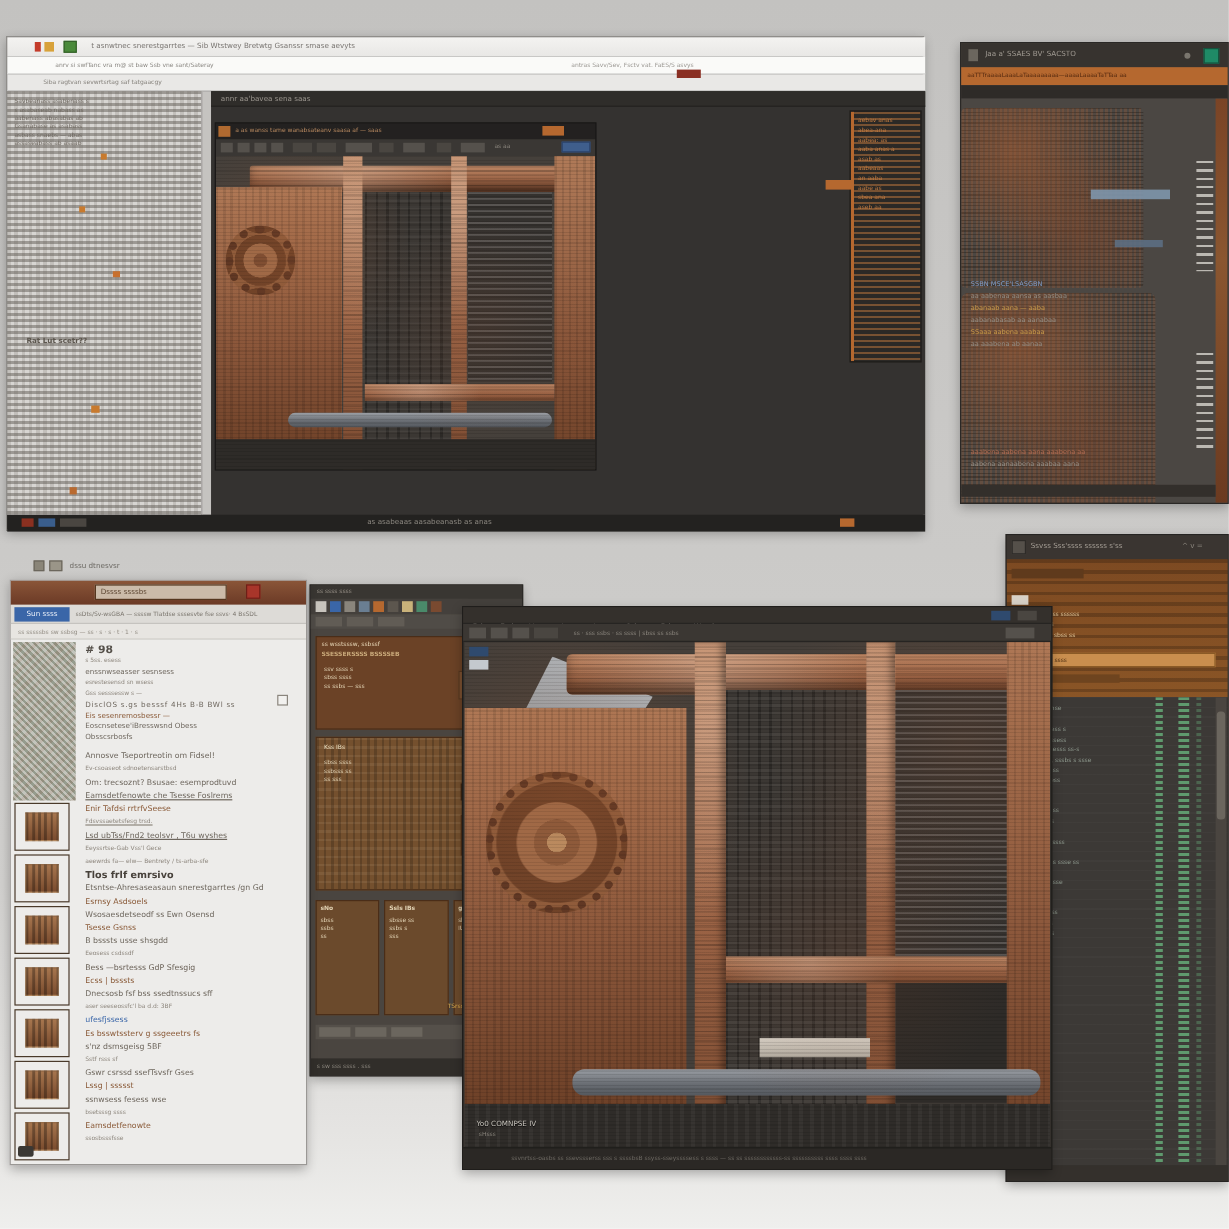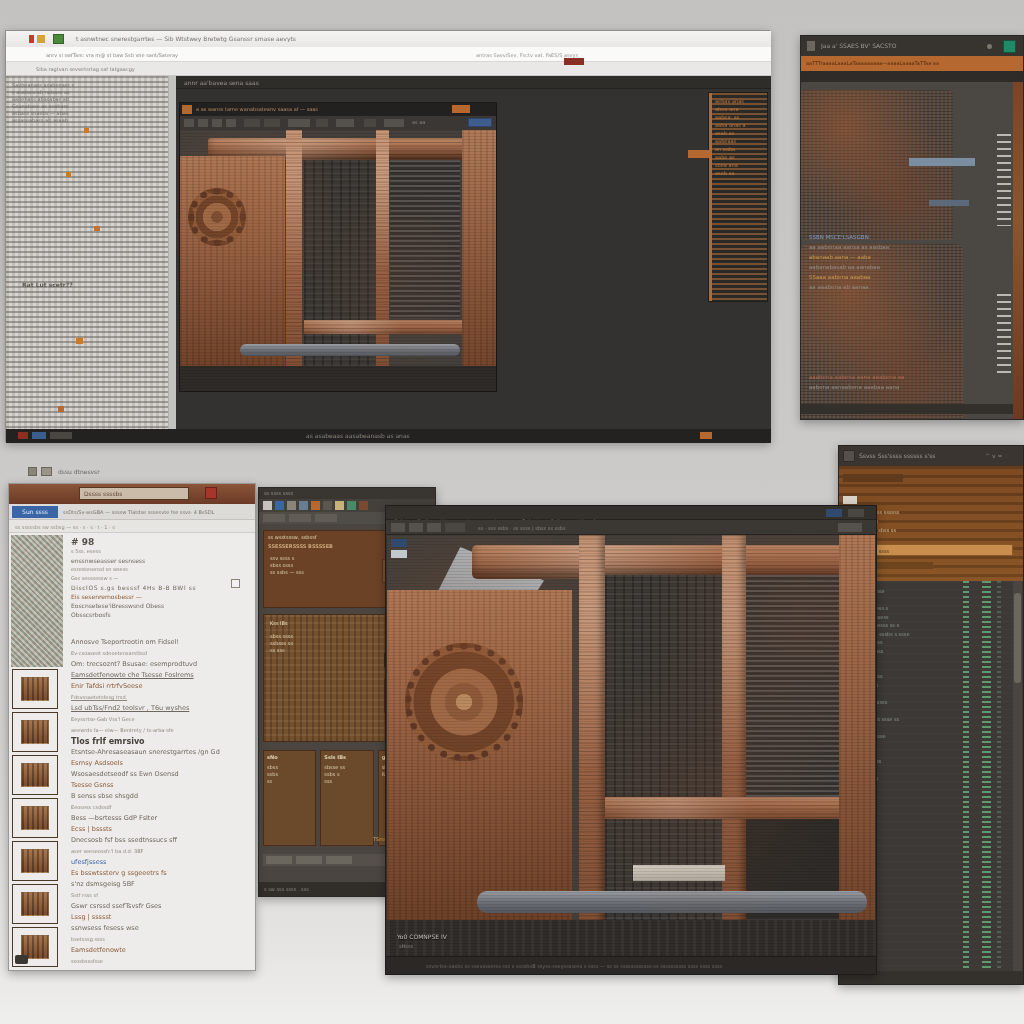--- a/index.html
+++ b/index.html
@@ -422,38 +422,38 @@
           <div class="sm">s  5ss. esess</div>
           <div>enssnwseasser sesnsess</div>
           <div class="sm">esrestesensd sn wsess</div>
           <div class="sm">Gss  sesssessw s —</div>
           <div class="wide">DisclOS s.gs  besssf 4Hs B-B BWl ss</div>
           <div class="br">Eis  sesenremosbessr —</div>
           <div>Eoscnsetese'iBresswsnd  Obess</div>
           <div>Obsscsrbosfs</div>
         </div>
       <span class="chip" style="left:222px;top:46px;width:9px;height:9px;border:1px solid #8a857d;background:#f2f1ef;"></span>
-      <div class="abs linelist bl-list" style="left:62px;top:104px;width:182px;">
+      <div class="abs linelist bl-list" style="left:62px;top:92px;width:182px;">
           <div>Annosve Tseportreotin om Fidsel!</div>
           <div class="sm">Ev-csoaseot sdnoetensarstbsd</div>
           <div>Om: trecsoznt? Bsusae: esemprodtuvd</div>
           <div class="u">Eamsdetfenowte che Tsesse Foslrems</div>
           <div class="br">Enir Tafdsi rrtrfvSeese</div>
           <div class="u sm">Fdsvssaetetsfesg trsd.</div>
           <div class="u">Lsd ubTss/Fnd2 teolsvr , T6u wyshes</div>
           <div class="sm">Eeyssrtse-Gab Vss'l Gece</div>
           <div class="sm">aeewrds fa— elw—  Bentrety / ts-arba-sfe</div>
           <div class="h">Tlos frlf emrsivo</div>
           <div>Etsntse-Ahresaseasaun snerestgarrtes /gn Gd</div>
           <div class="br">Esrnsy  Asdsoels</div>
           <div>Wsosaesdetseodf ss Ewn Osensd</div>
           <div class="br">Tsesse  Gsnss</div>
-          <div>B senss sbse shsgdd</div>
+          <div>B bsssts usse shsgdd</div>
           <div class="sm">Eeosess csdssdf</div>
-          <div class="mix">Bess —bsrtesss GdP Fslter</div>
+          <div class="mix">Bess —bsrtesss GdP Sfesgig</div>
           <div class="br">Ecss | bsssts</div>
           <div>Dnecsosb fsf bss ssedtnssucs sff</div>
           <div class="sm">aser seeseossfc'l  ba d.d: 3BF</div>
           <div class="bl">ufesfjssess</div>
           <div class="br">Es bsswtssterv g ssgeeetrs fs</div>
           <div>s'nz dsmsgeisg 5BF</div>
           <div class="sm">Sstf rsss sf</div>
           <div>Gswr csrssd ssefTsvsfr Gses</div>
           <div class="br">Lssg | ssssst</div>
           <div>ssnwsess fesess wse</div>

